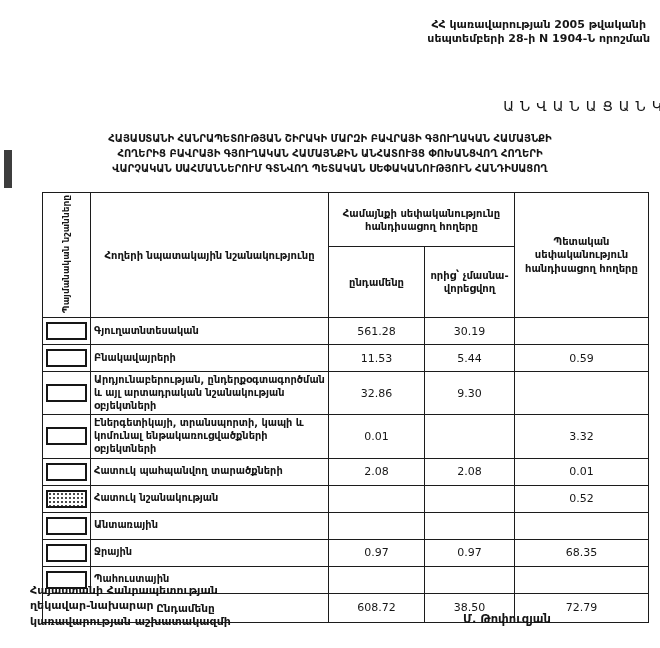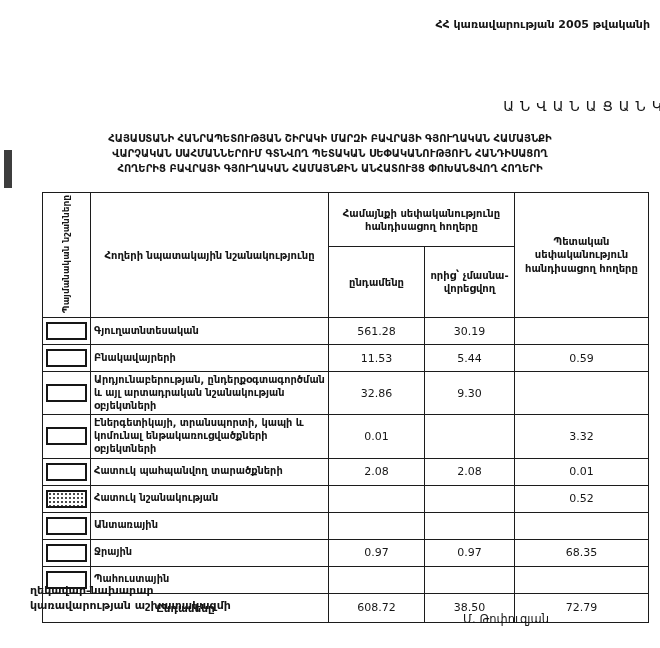--- a/index.html
+++ b/index.html
@@ -60,40 +60,41 @@
   td.num{text-align:center;font-size:11px;font-weight:500;}
   tr.r-tall td{height:32px;}
   tr.r-std td{height:20px;}
   td.total-label{text-align:center;font-weight:600;font-size:10.5px;height:24px;}
   .footer-left{
     position:absolute;top:583px;left:30px;
     font-weight:bold;font-size:11px;line-height:1.4;
   }
   .signer{
     position:absolute;top:612px;left:463px;
-    font-weight:normal;font-size:11.5px;
+    font-weight:bold;font-size:11.5px;
   }
 </style>
 </head>
 <body>
 
 <div>
 
   <div class="annex">
     <div>ՀՀ կառավարության 2005 թվականի</div>
+    <div>սեպտեմբերի 28-ի N 1904-Ն որոշման</div>
   </div>
 
   <div class="doc-title">ԱՆՎԱՆԱՑԱՆԿ</div>
 
   <div class="scan-artifact"></div>
 
   <div class="subtitle">
     <div>ՀԱՅԱՍՏԱՆԻ ՀԱՆՐԱՊԵՏՈՒԹՅԱՆ ՇԻՐԱԿԻ ՄԱՐԶԻ ԲԱՎՐԱՅԻ ԳՅՈՒՂԱԿԱՆ ՀԱՄԱՅՆՔԻ</div>
+    <div>ՀՈՂԵՐԻՑ ԲԱՎՐԱՅԻ ԳՅՈՒՂԱԿԱՆ ՀԱՄԱՅՆՔԻՆ ԱՆՀԱՏՈՒՅՑ ՓՈԽԱՆՑՎՈՂ ՀՈՂԵՐԻ</div>
     <div>ՎԱՐՉԱԿԱՆ ՍԱՀՄԱՆՆԵՐՈՒՄ ԳՏՆՎՈՂ ՊԵՏԱԿԱՆ ՍԵՓԱԿԱՆՈՒԹՅՈՒՆ ՀԱՆԴԻՍԱՑՈՂ</div>
-    <div>ՀՈՂԵՐԻՑ ԲԱՎՐԱՅԻ ԳՅՈՒՂԱԿԱՆ ՀԱՄԱՅՆՔԻՆ ԱՆՀԱՏՈՒՅՑ ՓՈԽԱՆՑՎՈՂ ՀՈՂԵՐԻ</div>
   </div>
 
   <table class="land">
     <colgroup>
       <col style="width:48px">
         <col style="width:238px">
         <col style="width:96px">
         <col style="width:90px">
         <col style="width:134px">
     </colgroup>
@@ -178,19 +179,20 @@
       <tr>
         <td class="total-label" colspan="2">Ընդամենը</td>
         <td class="num">608.72</td>
         <td class="num">38.50</td>
         <td class="num">72.79</td>
       </tr>
     </tbody>
   </table>
 
   <div class="footer-left">
+    <div>Հայաստանի Հանրապետության</div>
     <div>ղեկավար-նախարար</div>
     <div>կառավարության աշխատակազմի</div>
   </div>
 
   <div class="signer">Մ. Թոփուզյան</div>
 
 </div>
 
 </body></html>

